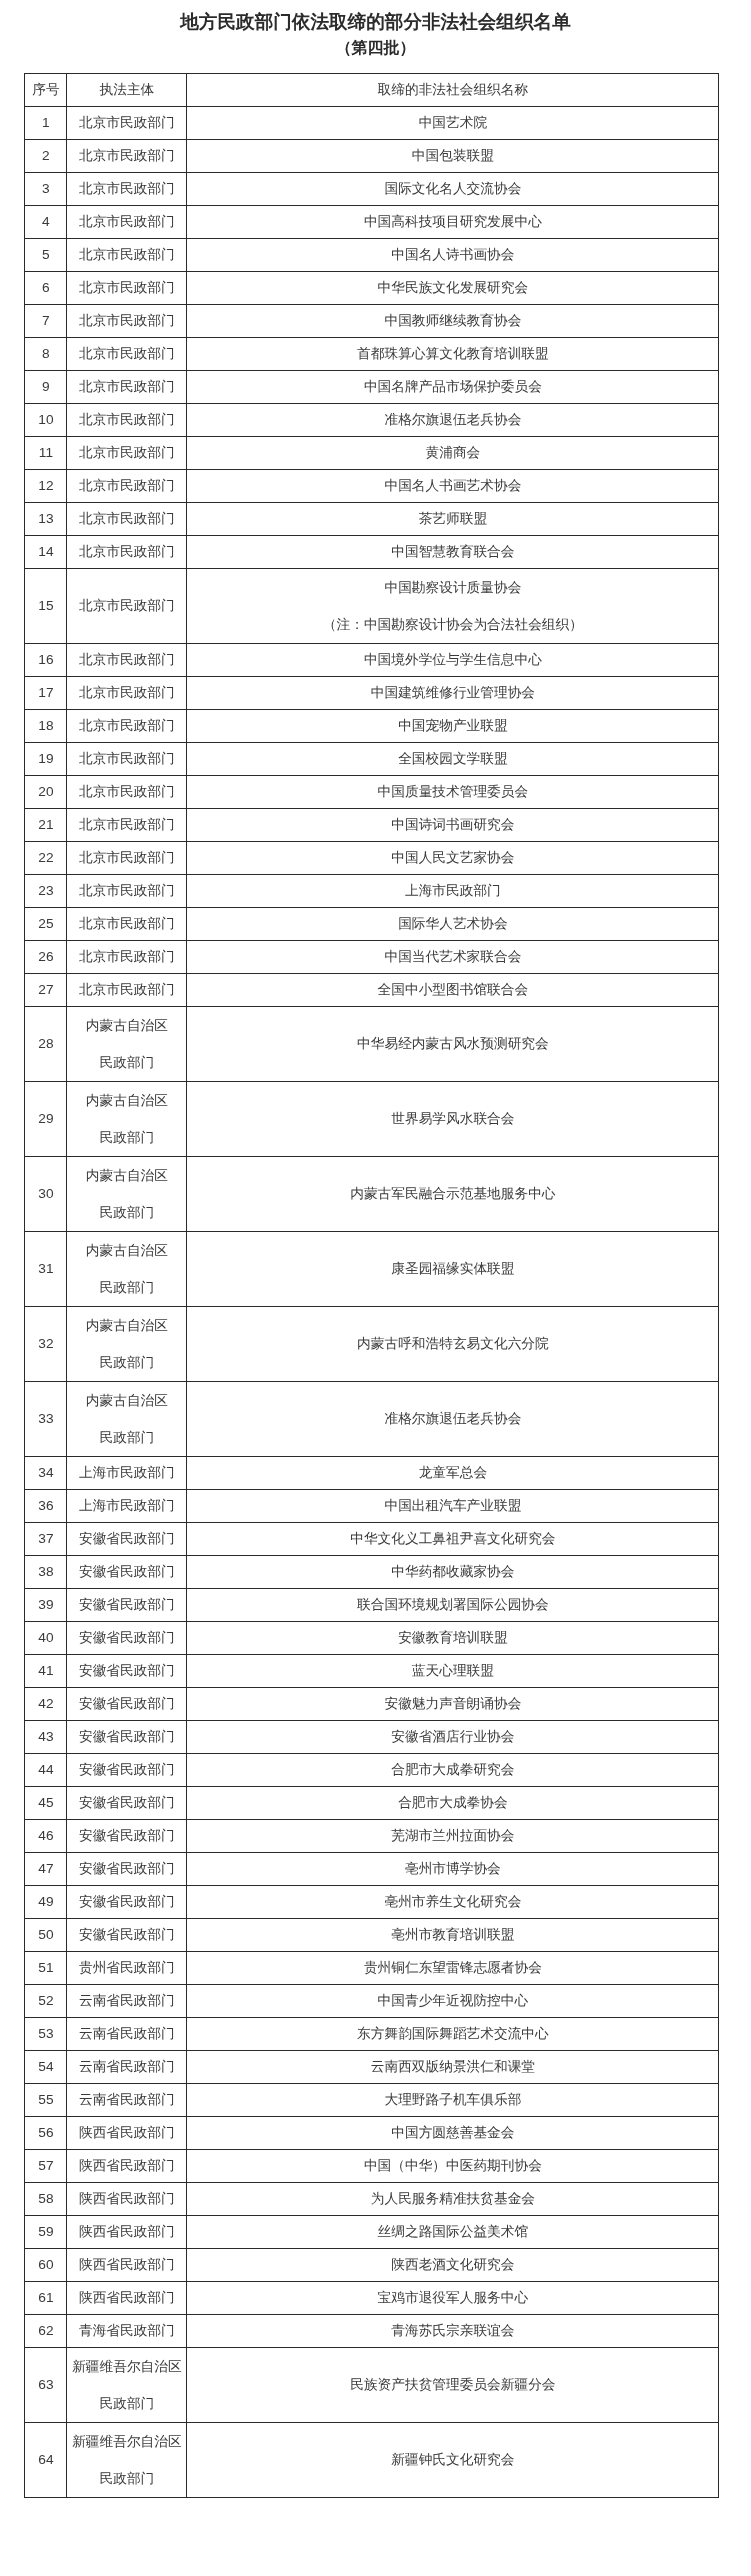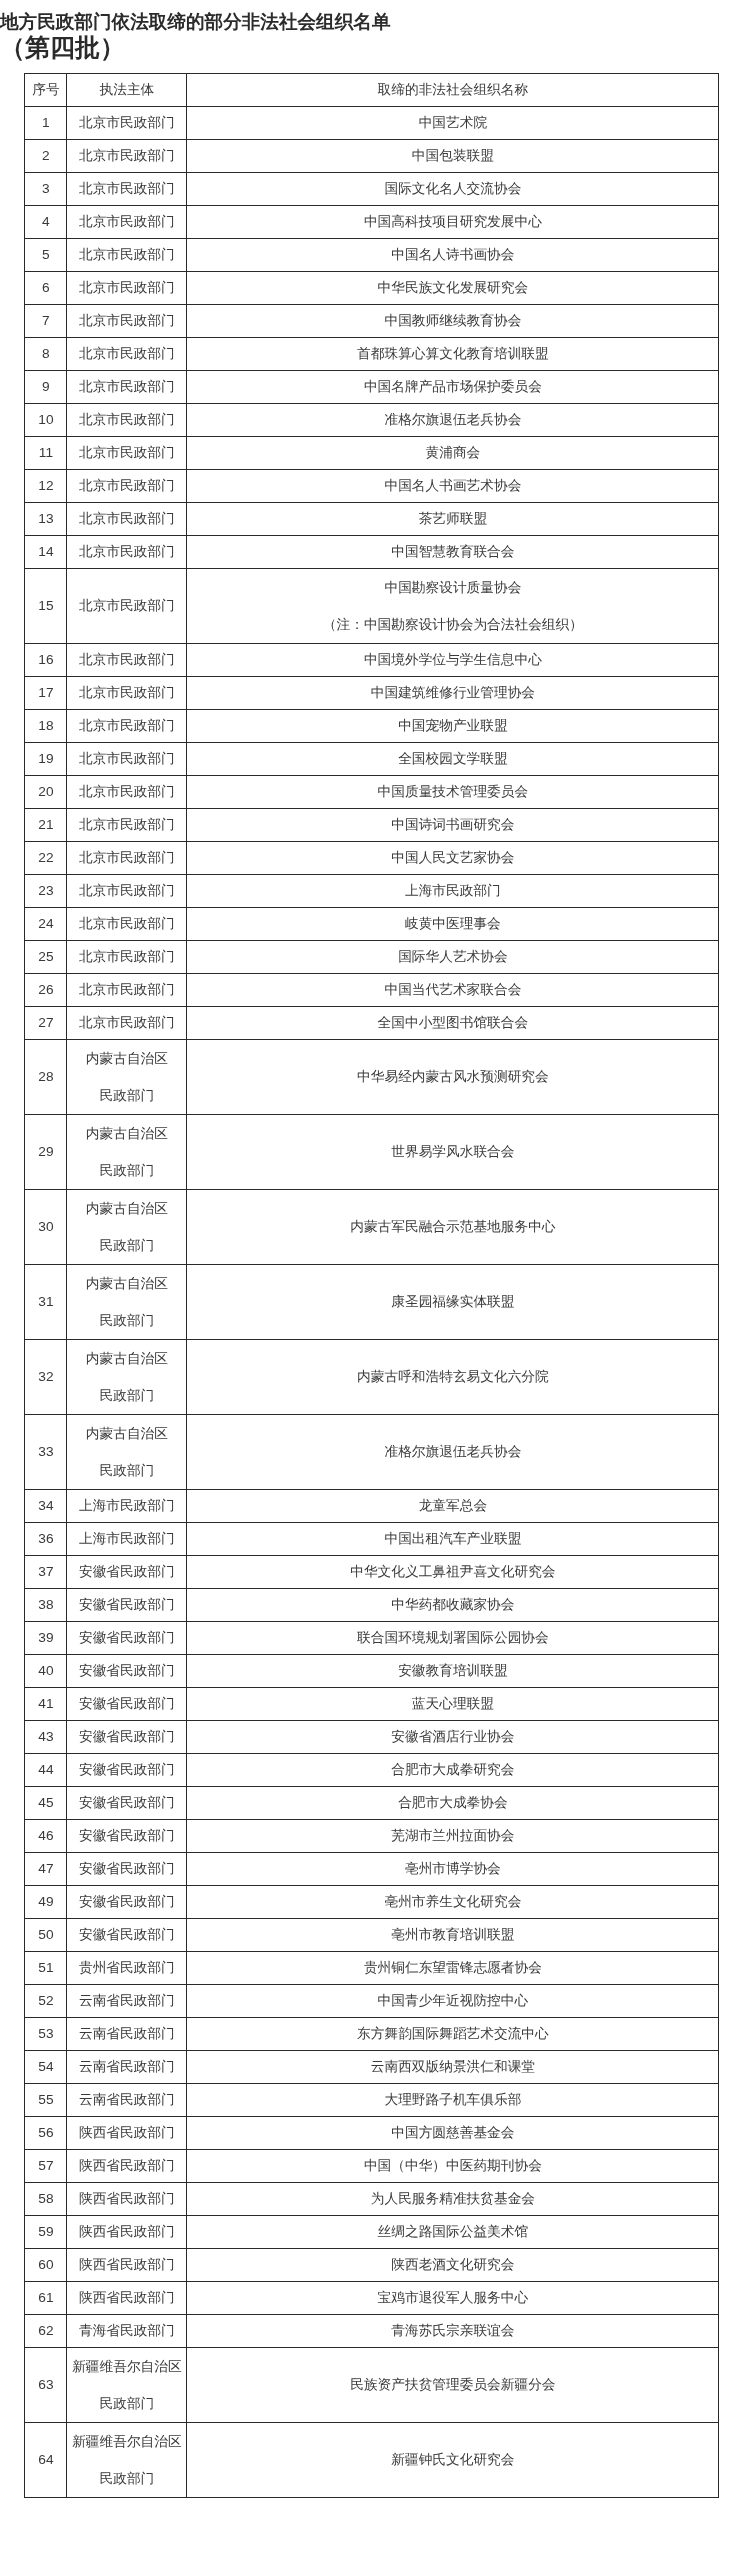--- a/index.html
+++ b/index.html
@@ -12,30 +12,30 @@
     font-family: "Liberation Sans", "DejaVu Sans", sans-serif;
     color: #3a3a3a;
   }
   .page {
     width: 751px;
     min-height: 2576px;
     background: #ffffff;
   }
   .title-block {
     padding-top: 7.8px;
-    text-align: left;
+    text-align: center;
     color: #2b2b2b;
     font-weight: bold;
   }
   .title-line1 {
     font-size: 18.6px;
     line-height: 27px;
   }
   .title-line2 {
-    font-size: 25px;
+    font-size: 16px;
     line-height: 25.4px;
   }
   table.org-table {
     border-collapse: collapse;
     table-layout: fixed;
     width: 694px;
     margin: 12.7px 0 0 24.4px;
   }
   table.org-table th,
   table.org-table td {
@@ -336,31 +336,20 @@
           </td>
           <td>
             <div class="line">北京市民政部门</div>
           </td>
           <td>
             <div class="line">上海市民政部门</div>
           </td>
         </tr>
         <tr>
           <td>
-            <div class="line">24</div>
-          </td>
-          <td>
-            <div class="line">北京市民政部门</div>
-          </td>
-          <td>
-            <div class="line">岐黄中医理事会</div>
-          </td>
-        </tr>
-        <tr>
-          <td>
             <div class="line">25</div>
           </td>
           <td>
             <div class="line">北京市民政部门</div>
           </td>
           <td>
             <div class="line">国际华人艺术协会</div>
           </td>
         </tr>
         <tr>
@@ -525,20 +514,31 @@
         </tr>
         <tr>
           <td>
             <div class="line">41</div>
           </td>
           <td>
             <div class="line">安徽省民政部门</div>
           </td>
           <td>
             <div class="line">蓝天心理联盟</div>
+          </td>
+        </tr>
+        <tr>
+          <td>
+            <div class="line">42</div>
+          </td>
+          <td>
+            <div class="line">安徽省民政部门</div>
+          </td>
+          <td>
+            <div class="line">安徽魅力声音朗诵协会</div>
           </td>
         </tr>
         <tr>
           <td>
             <div class="line">43</div>
           </td>
           <td>
             <div class="line">安徽省民政部门</div>
           </td>
           <td>

